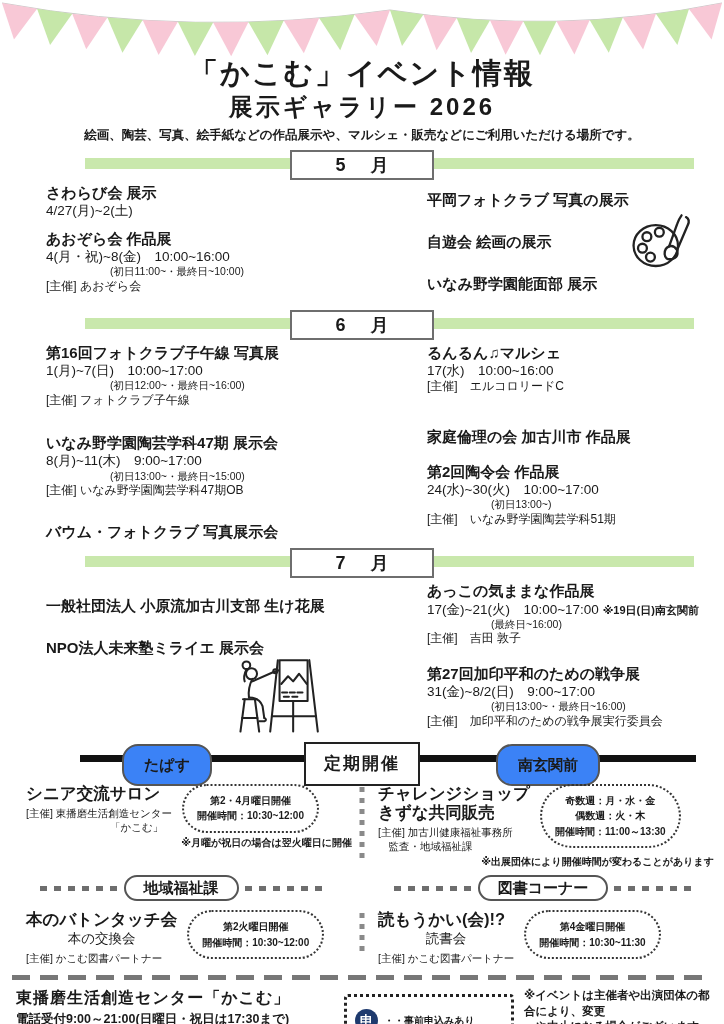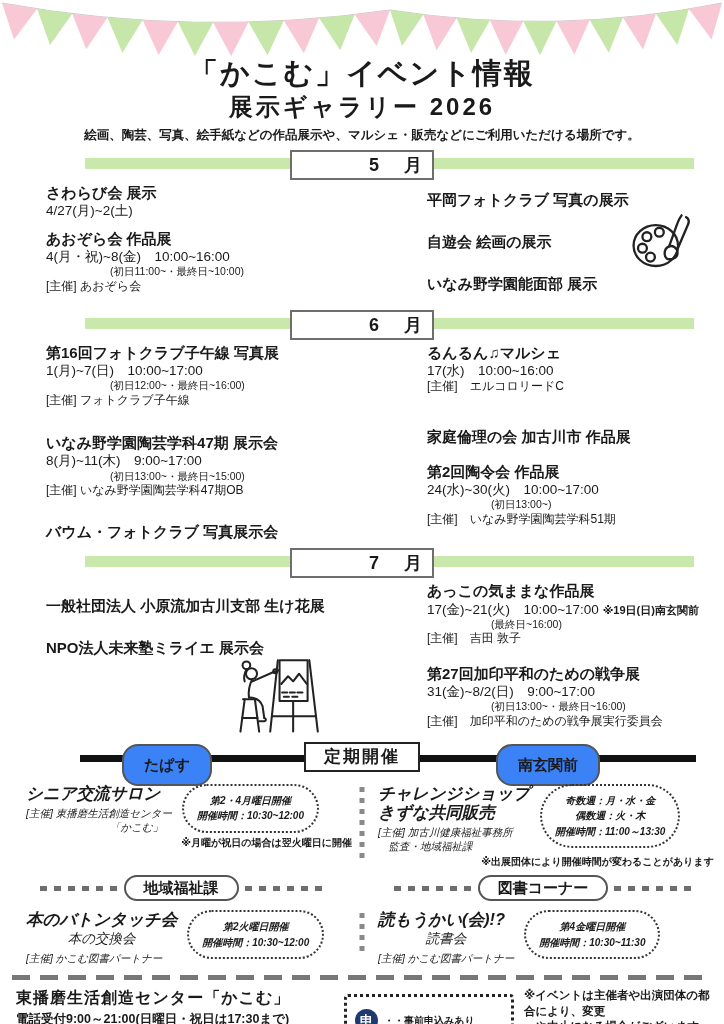--- a/index.html
+++ b/index.html
@@ -11,21 +11,21 @@
   
   .bunting-wrap{height:56px;overflow:visible;}
   .page-title{text-align:center;font-size:29px;font-weight:bold;letter-spacing:2px;margin-top:2px;line-height:1.1;}
   .page-subtitle{text-align:center;font-size:24px;font-weight:bold;letter-spacing:3px;margin-top:4px;line-height:1.1;}
   .page-desc{text-align:center;font-size:12.5px;font-weight:bold;margin-top:8px;line-height:1.2;}
 
   
   .month-head{position:relative;height:27px;margin-top:7px;}
   .month-bar{position:absolute;left:85px;right:30px;top:8px;height:11px;background:#c9e8ac;}
   .month-box{position:relative;margin:0 auto;width:130px;background:#fff;border:2px solid #6e6e6e;
-             text-align:right;font-size:18px;font-weight:bold;letter-spacing:10px;padding:1px 0 1px 10px;}
+             text-align:center;font-size:18px;font-weight:bold;letter-spacing:10px;padding:1px 0 1px 10px;}
 
   
   .month-grid{display:grid;grid-template-columns:1fr 1fr;padding:6px 8px 0 46px;}
   .col{position:relative;}
   .col.right{padding-left:46px;}
   .event{margin-bottom:9px;line-height:1.28;}
   .ev-title{font-size:15px;font-weight:bold;}
   .ev-date{font-size:13.5px;}
   .ev-extra{font-size:11px;font-weight:bold;}
   .ev-note{font-size:10.5px;margin-left:64px;}
@@ -35,25 +35,25 @@
 
   .palette-icon{position:absolute;right:22px;top:30px;}
   .painter-icon{display:block;margin:-4px 0 0 180px;}
 
   
   .reg-divider{position:relative;height:33px;margin-top:4px;}
   .thick-line{position:absolute;left:80px;right:28px;top:13px;height:7px;background:#111;}
   .pill{position:absolute;top:2px;background:#3b82f6;border:2px solid #555;border-radius:16px;
         font-size:15px;font-weight:bold;padding:10px 20px;line-height:1.2;}
   .center-box{position:absolute;top:0;left:50%;transform:translateX(-50%);background:#fff;border:2.5px solid #222;
-        font-size:17px;font-weight:bold;letter-spacing:2px;padding:3px 18px;line-height:1.2;}
+        font-size:17px;font-weight:bold;letter-spacing:2px;padding:10px 18px;line-height:1.2;}
   .reg-row{display:grid;grid-template-columns:1fr 1fr;position:relative;}
   .vdots{position:absolute;left:50%;top:12px;bottom:8px;width:5px;transform:translateX(-50%);
          background:repeating-linear-gradient(to bottom,#8a8a8a 0 5px,transparent 5px 11px);}
-  .reg-cell{display:flex;gap:10px;align-items:flex-start;padding:9px 4px 0 26px;font-style:italic;}
+  .reg-cell{display:flex;gap:10px;align-items:flex-start;padding:9px 4px 0 26px;}
   .reg-cell.right{padding-left:16px;}
   .reg-name{font-size:16.5px;font-weight:bold;line-height:1.15;}
   .reg-sub{font-size:13.5px;text-align:center;margin-top:1px;}
   .reg-org{font-size:10.5px;margin-top:3px;line-height:1.35;}
   .oval{border:2.5px dotted #333;border-radius:60px;padding:7px 13px;text-align:center;
         font-weight:bold;font-size:10px;line-height:1.55;flex-shrink:0;}
   .reg-foot{font-size:10px;font-weight:bold;text-align:right;padding:2px 10px 0 0;}
   .place-grid{display:grid;grid-template-columns:1fr 1fr;margin-top:6px;}
   .place-cell{display:flex;align-items:center;justify-content:center;gap:6px;}
   .hdots{height:5px;width:78px;background:repeating-linear-gradient(to right,#6e6e6e 0 7px,transparent 7px 14px);}

